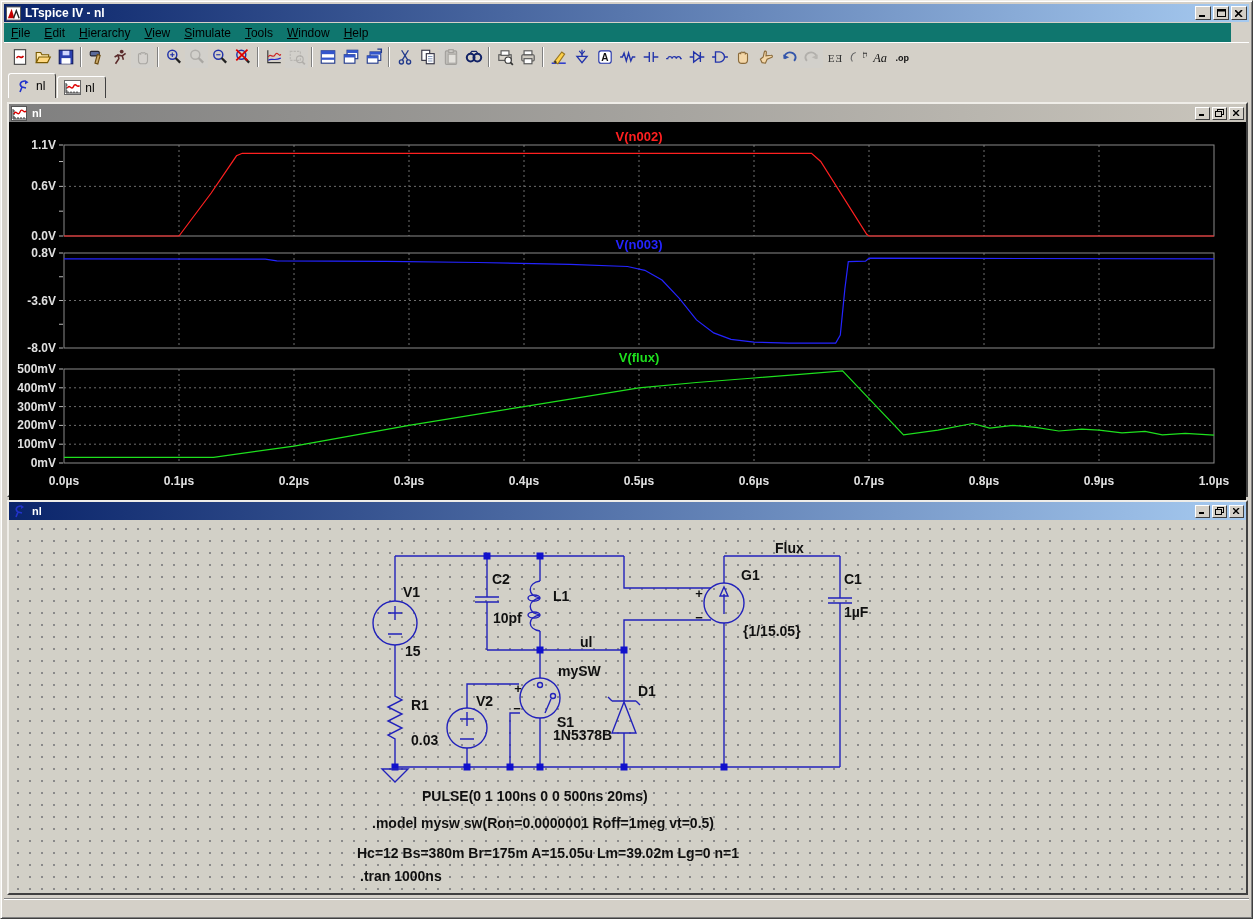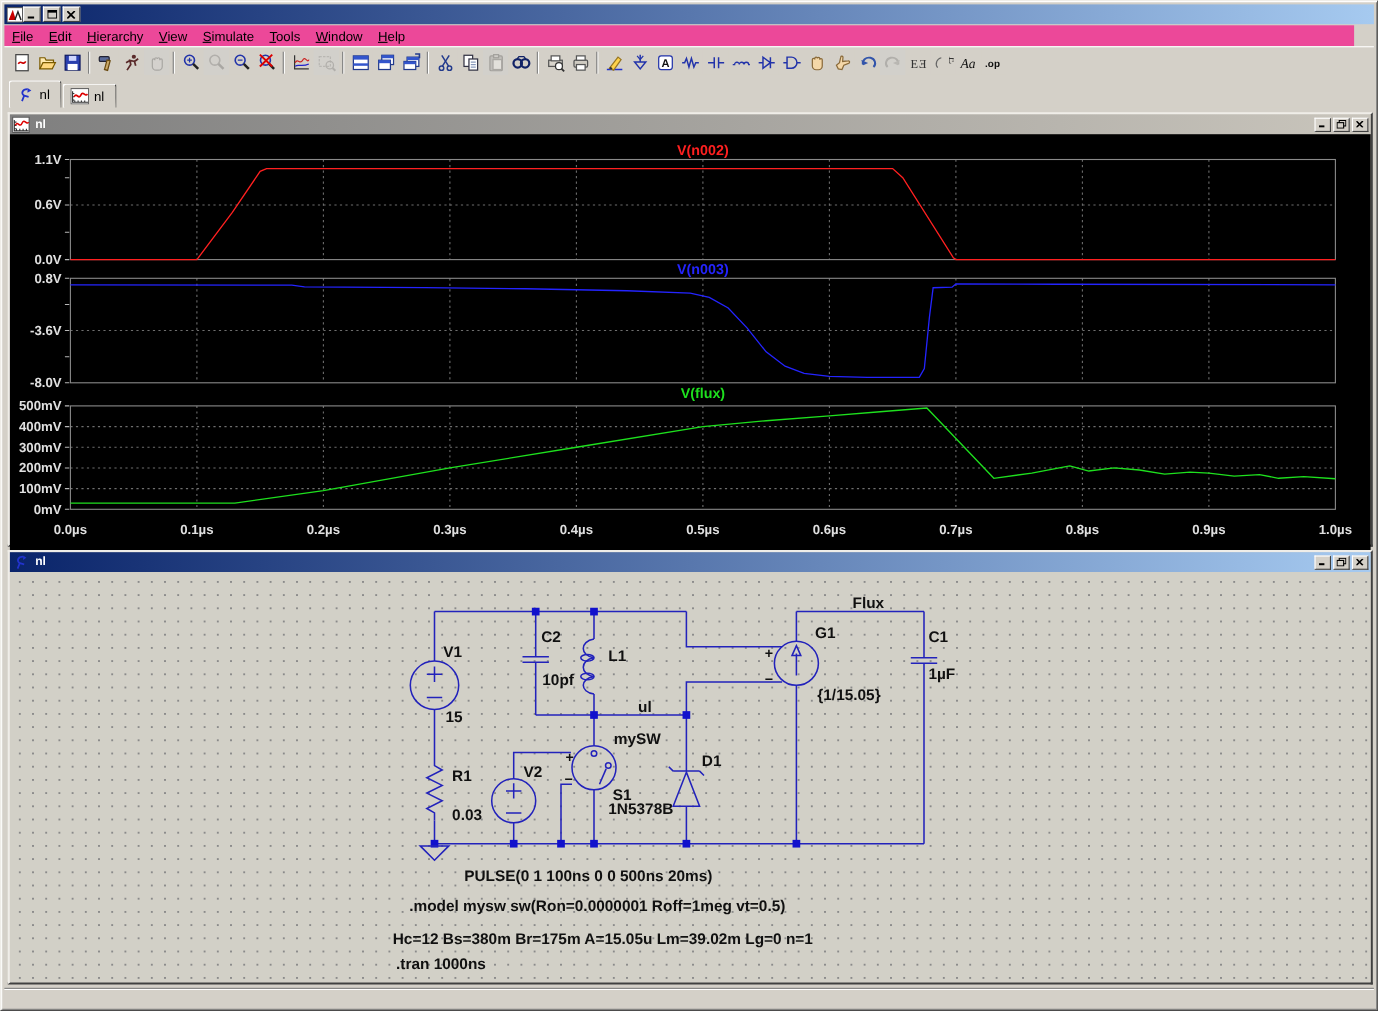--- a/index.html
+++ b/index.html
@@ -24,21 +24,21 @@
   .wbtn{
     width:16px;height:14px;background:#D4D0C8;
     border-top:1px solid #fff;border-left:1px solid #fff;
     border-right:1px solid #404040;border-bottom:1px solid #404040;
     display:flex;align-items:center;justify-content:center;
   }
   .wbtn svg{display:block;}
   
   .menubar{
     position:absolute;left:3px;top:22px;right:21px;height:19px;
-    display:flex;align-items:center;font-size:12px;color:#000;background:#ec4899;
+    display:flex;align-items:center;font-size:12px;color:#000;background:#0f766e;
   }
   .menuitem{padding:2px 7px;cursor:default;}
   .menuitem u{text-decoration:underline;}
   
   .toolbar{
     position:absolute;left:3px;top:41px;right:3px;height:28px;
     display:flex;align-items:center;background:#D4D0C8;
     border-top:1px solid #fff;padding-left:4px;
   }
   .tgroup{display:flex;align-items:center;}
@@ -95,20 +95,21 @@
 <body>
 
 <div class="win">
 
   <div class="titlebar">
     <span class="appicon"><svg viewBox="0 0 16 16" width="15" height="15">
           <rect x="0.5" y="1" width="15" height="14" fill="#fff" stroke="#555"></rect>
           <path d="M2 13 L6 3 L9 13 Z" fill="#c80000"></path>
           <path d="M8 13 L11 5 L14 13" fill="none" stroke="#222" stroke-width="1.4"></path>
         </svg></span>
+    <span class="ttext">LTspice IV - nl</span>
     <span class="winbtns">
       <span class="wbtn">
           <svg width="8" height="7">
             <rect x="0" y="5" width="6" height="2" fill="#000"></rect>
           </svg>
         </span>
       <span class="wbtn">
           <svg width="9" height="8">
             <rect x="0.5" y="0.5" width="8" height="7" fill="none" stroke="#000"></rect>
             <rect x="0.5" y="0.5" width="8" height="2" fill="#000"></rect>

